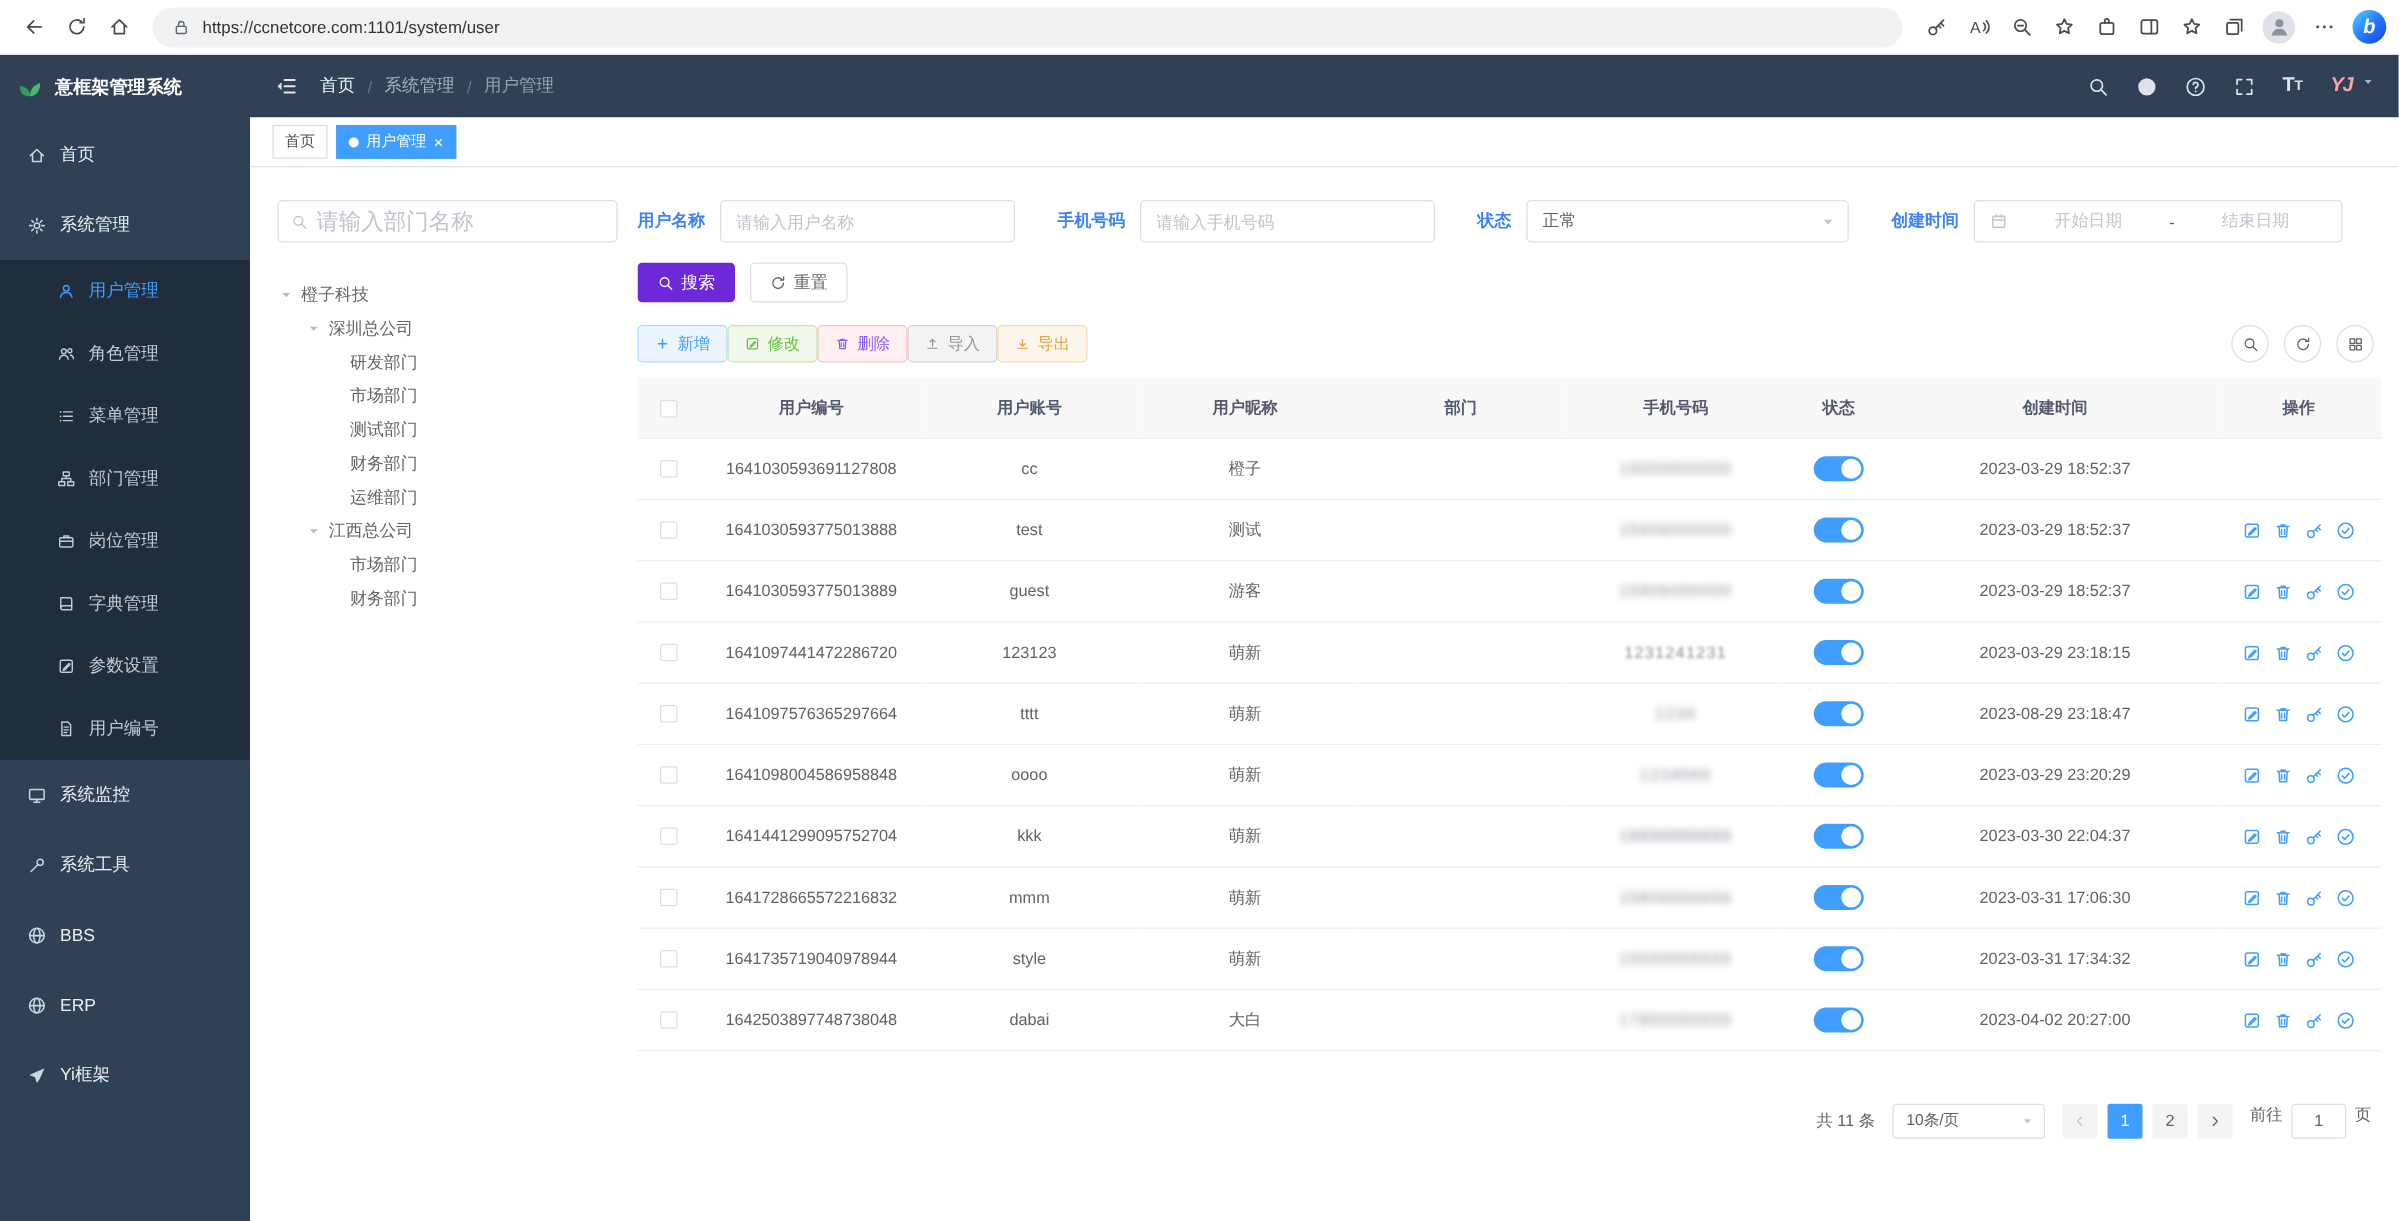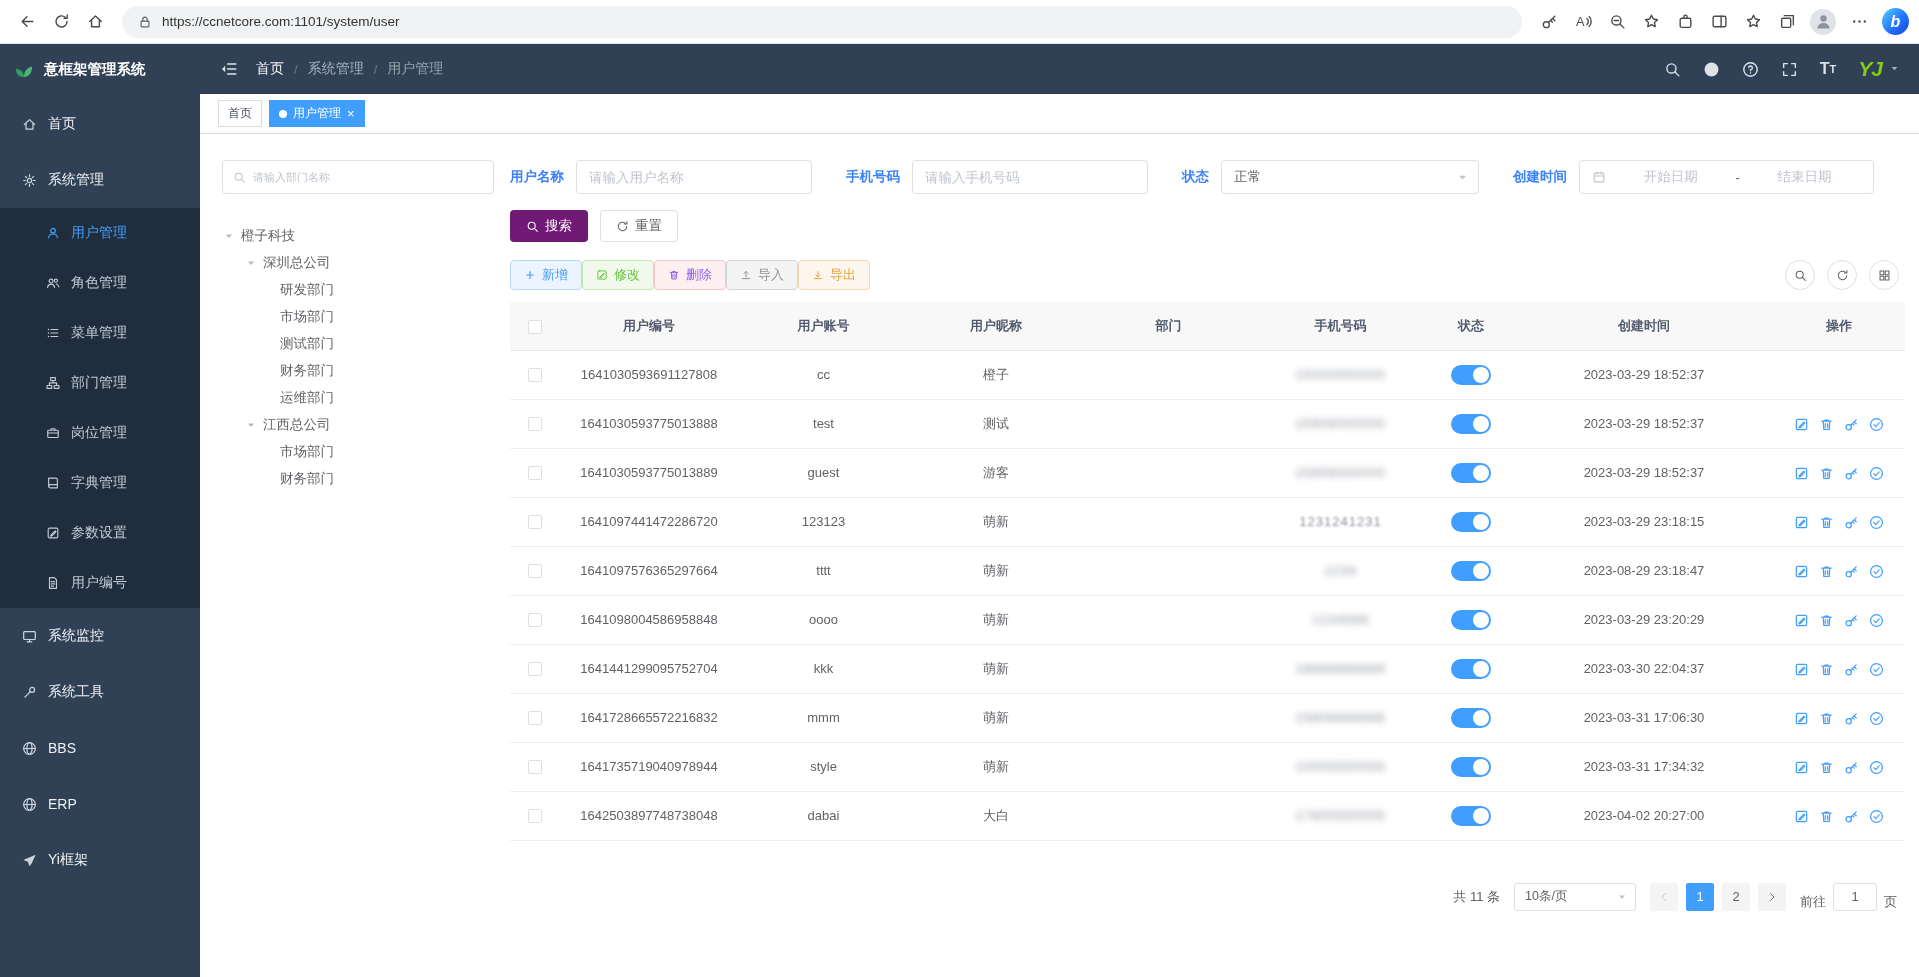--- a/index.html
+++ b/index.html
@@ -41,36 +41,36 @@
 #collapse{font-size:18px;color:#dfe4e9;display:flex}
 #breadcrumb{display:flex;align-items:center;gap:10px;font-size:14px}
 .bc-item{color:#a7b1bd;cursor:pointer;white-space:nowrap}
 .bc-item.first{color:#f2f5f8}
 .bc-item.last{color:#99a3ae;cursor:default}
 .bc-sep{color:#6f7b88;font-size:13px}
 #topbar-right{margin-left:auto;display:flex;align-items:center;gap:22px}
 .hbtn{font-size:17px;color:#dde3e9;display:flex;align-items:center}
 .tt{font-weight:700;font-size:16px;letter-spacing:0}
 .tt span{font-size:11px}
-#yj-logo{font-weight:800;font-size:21px;color:#84cc16;letter-spacing:-1px;font-style:italic;cursor:pointer}
+#yj-logo{font-weight:800;font-size:16px;color:#fca5a5;letter-spacing:-1px;font-style:italic;cursor:pointer}
 #hdr-caret{font-size:9px;color:#aab4be;margin-left:-14px;align-self:flex-end;margin-bottom:8px;cursor:pointer}
 
 
 #tagsbar{height:40px;background:#fff;border-bottom:1px solid #d8dce5;box-shadow:0 1px 3px rgba(0,0,0,.05);display:flex;align-items:center;padding:0 18px;gap:7px;flex:0 0 auto}
 .tag{height:27px;padding:0 9px;border:1px solid #d8dce5;background:#fff;color:#495060;font-size:12px;display:inline-flex;align-items:center;gap:6px;cursor:pointer;white-space:nowrap}
 .tag .dot{width:8px;height:8px;border-radius:50%;background:#fff;display:none}
 .tag.active{background:#409eff;border-color:#409eff;color:#fff}
 .tag.active .dot{display:block}
 .tag .close{font-size:13px;line-height:1}
 
 
 #content{flex:1;background:#fff;padding:26px 20px 0 22px;display:flex;gap:16px;overflow:hidden;align-items:flex-start}
 #left-panel{width:272px;flex:0 0 auto}
 .searchbox{height:34px;border:1px solid #dcdfe6;border-radius:4px;display:flex;align-items:center;padding:0 10px;gap:7px;color:#c0c4cc;font-size:13px}
-.searchbox input{border:none;flex:1;font-size:11px;color:#606266;background:transparent;min-width:0}
+.searchbox input{border:none;flex:1;font-size:18px;color:#606266;background:transparent;min-width:0}
 .searchbox input::placeholder{color:#c0c4cc}
 #tree{margin-top:28px}
 .tnode{height:27px;display:flex;align-items:center;gap:5px;font-size:13.5px;color:#606266;cursor:pointer;white-space:nowrap}
 .tnode .tcaret{font-size:10px;color:#b6bcc6;width:14px;display:flex;justify-content:center}
 .tnode.lv1{padding-left:22px}
 .tnode.lv2{padding-left:58px}
 
 #right-panel{flex:1;min-width:0}
 #filters{display:flex;align-items:center}
 .fitem{display:flex;align-items:center;margin-right:34px}
@@ -82,21 +82,21 @@
 .select .selval{flex:1}
 .select .caret{color:#c0c4cc;font-size:11px}
 .daterange{height:34px;width:295px;border:1px solid #dcdfe6;border-radius:4px;display:flex;align-items:center;gap:8px;padding:0 12px;font-size:13.5px;color:#c0c4cc;cursor:pointer;background:#fff}
 .daterange .icon{font-size:14px}
 .daterange .ph{flex:1;text-align:center}
 .daterange .sep{color:#606266}
 
 #btnrow{margin-top:16px;display:flex;gap:12px}
 .btn{height:32px;padding:0 15px;border-radius:4px;font-size:13.5px;display:inline-flex;align-items:center;gap:6px;border:1px solid transparent}
 .btn .icon{font-size:13px}
-.btn.primary{background:#701a75;color:#fff}
+.btn.primary{background:#6d28d9;color:#fff}
 .btn.plain{background:#fff;border-color:#dcdfe6;color:#606266}
 
 #toolbar{margin-top:18px;display:flex;align-items:center;}
 .tbtn{height:30px;padding:0 13px;border-radius:4px;font-size:13px;display:inline-flex;align-items:center;gap:6px;border:1px solid}
 .tbtn .icon{font-size:12px}
 .tbtn.add{background:#ecf5ff;border-color:#b3d8ff;color:#409eff}
 .tbtn.edit{background:#f0f9eb;border-color:#c2e7b0;color:#67c23a}
 .tbtn.del{background:#fef0f0;border-color:#fbc4c4;color:#8b5cf6}
 .tbtn.imp{background:#f4f4f5;border-color:#d3d4d6;color:#909399}
 .tbtn.exp{background:#fdf6ec;border-color:#f5dab1;color:#e6a23c}
@@ -114,21 +114,21 @@
 .opbtn{color:#409eff;margin:0 5px;font-size:15px;display:inline-flex;vertical-align:middle}
 
 #pagination{margin-top:42px;display:flex;align-items:center;justify-content:flex-end;gap:14px;font-size:13px;color:#606266;padding-right:2px}
 .psel{height:28px;width:122px;border:1px solid #dcdfe6;border-radius:3px;display:flex;align-items:center;padding:0 8px 0 10px;font-size:12.5px;color:#606266;cursor:pointer;background:#fff}
 .psel .caret{margin-left:auto;color:#c0c4cc;font-size:10px}
 .pager{display:flex;gap:8px;align-items:center}
 .pbtn{min-width:28px;height:28px;border-radius:2px;background:#f4f4f5;color:#606266;display:inline-flex;align-items:center;justify-content:center;font-size:13px}
 .pbtn .icon{font-size:12px}
 .pbtn.disabled{color:#c0c4cc}
 .pbtn.current{background:#409eff;color:#fff}
-.goto{display:inline-flex;align-items:flex-end}
+.goto{display:inline-flex;align-items:flex-start}
 .goto input{width:44px;height:28px;border:1px solid #dcdfe6;border-radius:3px;text-align:center;font-size:13px;color:#606266;margin:0 7px}
 </style>
 </head>
 <body>
 
 <div id="screen">
 
   <div id="browser-bar">
     <div id="bnav" class="bgroup">
         <button class="bbtn">

